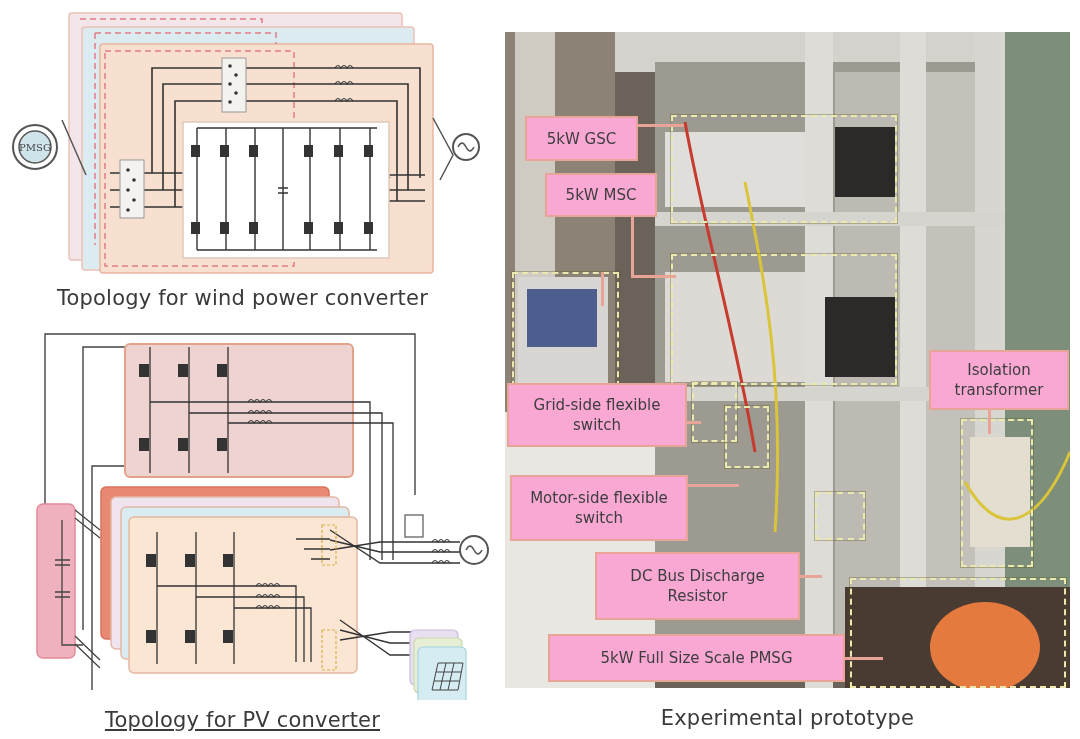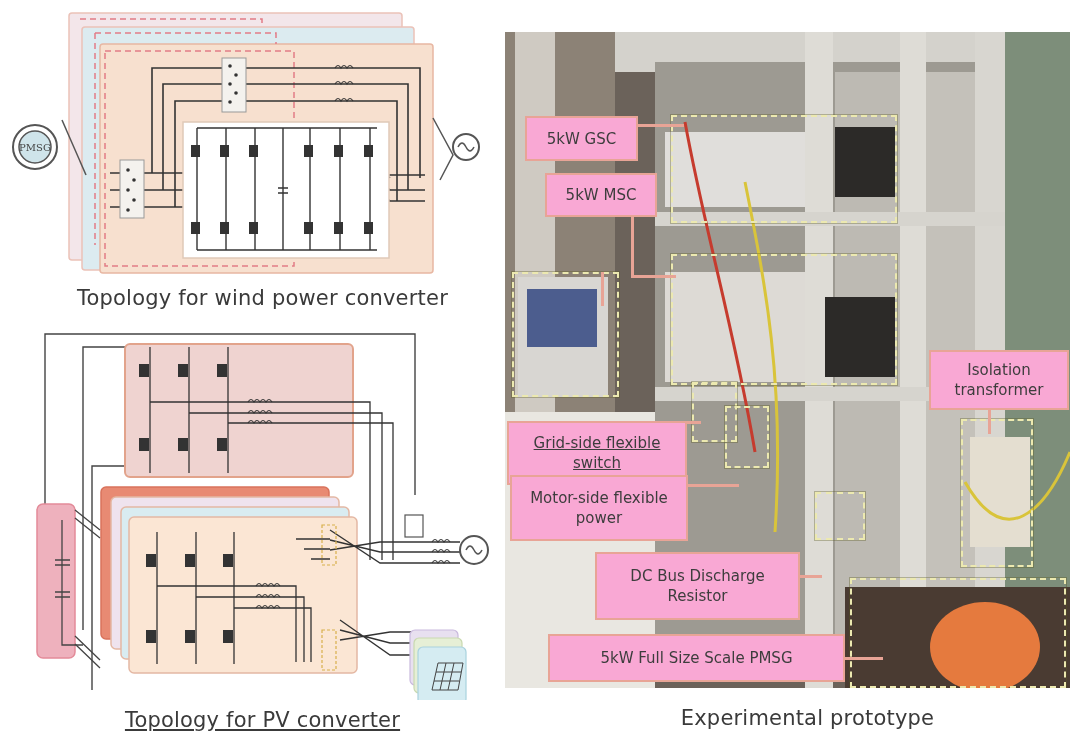--- a/index.html
+++ b/index.html
@@ -1,17 +1,17 @@
 <!DOCTYPE html>
 <html><head>
 <meta charset="utf-8">
 <style>
   html,body{margin:0;padding:0;background:#ffffff;}
   body{width:1080px;height:739px;position:relative;overflow:hidden;font-family:"DejaVu Sans",sans-serif;}
-  .caption{position:absolute;color:#3a3a3a;font-size:21px;letter-spacing:0.2px;text-align:center;white-space:nowrap;margin-left:20px;}
+  .caption{position:absolute;color:#3a3a3a;font-size:21px;letter-spacing:0.2px;text-align:center;white-space:nowrap;}
   .panel{position:absolute;}
   svg{display:block;}
   
   .photo{position:absolute;left:505px;top:32px;width:565px;height:656px;overflow:hidden;background:#8d8780;}
   .lbl{position:absolute;background:#f9a8d4;border:2px solid #e8a496;color:#3d3d3d;font-size:15px;line-height:20px;text-align:center;display:flex;align-items:center;justify-content:center;box-sizing:border-box;}
   .dash{position:absolute;border:2px dashed #ece9b0;box-sizing:border-box;box-shadow:0 0 0 1px rgba(90,90,30,0.35);}
   .arrow{position:absolute;background:#e8a496;}
 </style>
 </head>
 <body>
@@ -222,19 +222,19 @@
   <div class="arrow" style="left:126px;top:243px;width:45px;height:3px;"></div>
   <div class="arrow" style="left:96px;top:240px;width:3px;height:34px;"></div>
   <div class="arrow" style="left:182px;top:389px;width:14px;height:3px;"></div>
   <div class="arrow" style="left:182px;top:452px;width:52px;height:3px;"></div>
   <div class="arrow" style="left:295px;top:543px;width:22px;height:3px;"></div>
   <div class="arrow" style="left:340px;top:625px;width:38px;height:3px;"></div>
   <div class="arrow" style="left:483px;top:350px;width:3px;height:52px;"></div>
 
   <div class="lbl" style="left:20px;top:84px;width:113px;height:45px;">5kW GSC</div>
   <div class="lbl" style="left:40px;top:141px;width:112px;height:44px;">5kW MSC</div>
-  <div class="lbl" style="left:2px;top:389px;width:180px;height:64px;padding:0 20px;text-decoration:underline;">Grid-side flexible switch</div>
-  <div class="lbl" style="left:5px;top:443px;width:178px;height:66px;padding:0 12px;">Motor-side flexible power</div>
+  <div class="lbl" style="left:2px;top:351px;width:180px;height:64px;padding:0 20px;">Grid-side flexible switch</div>
+  <div class="lbl" style="left:5px;top:443px;width:178px;height:66px;padding:0 12px;">Motor-side flexible switch</div>
   <div class="lbl" style="left:90px;top:520px;width:205px;height:68px;padding:0 30px;">DC Bus Discharge Resistor</div>
   <div class="lbl" style="left:43px;top:602px;width:297px;height:48px;">5kW Full Size Scale PMSG</div>
   <div class="lbl" style="left:424px;top:293px;width:140px;height:60px;padding:0 20px;margin-top:25px;">Isolation transformer</div>
 </div>
 <div class="caption" style="left:505px;top:706px;width:565px;">Experimental prototype</div>
 
 </body></html>

